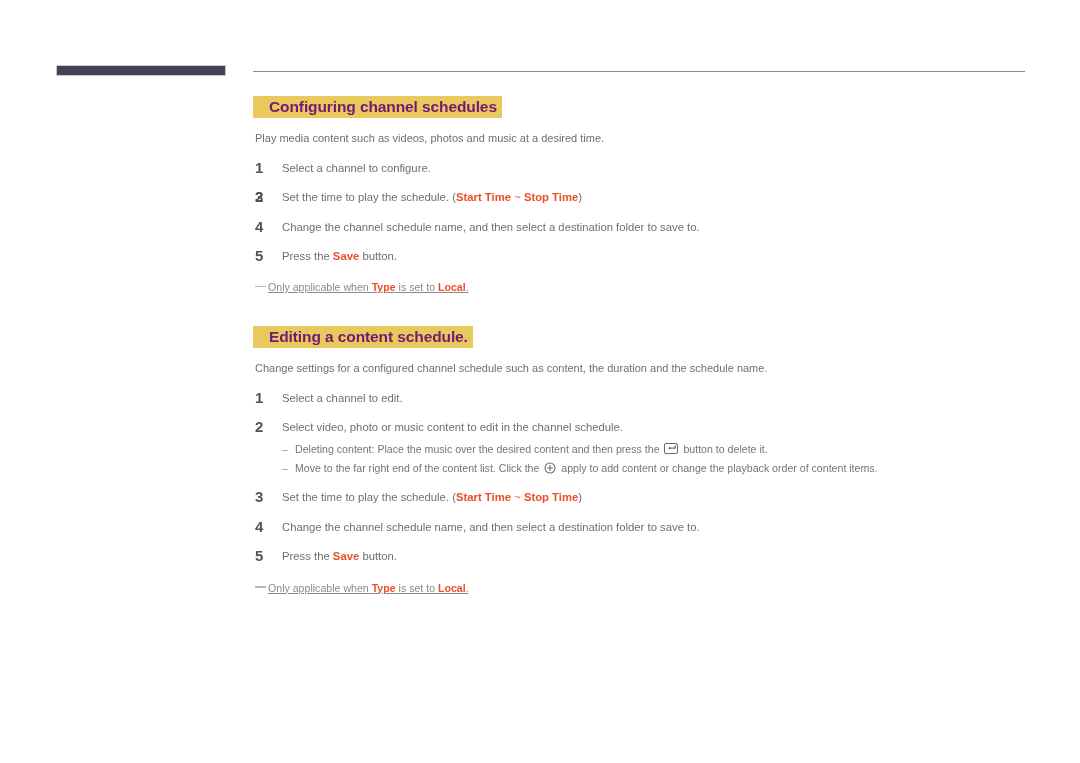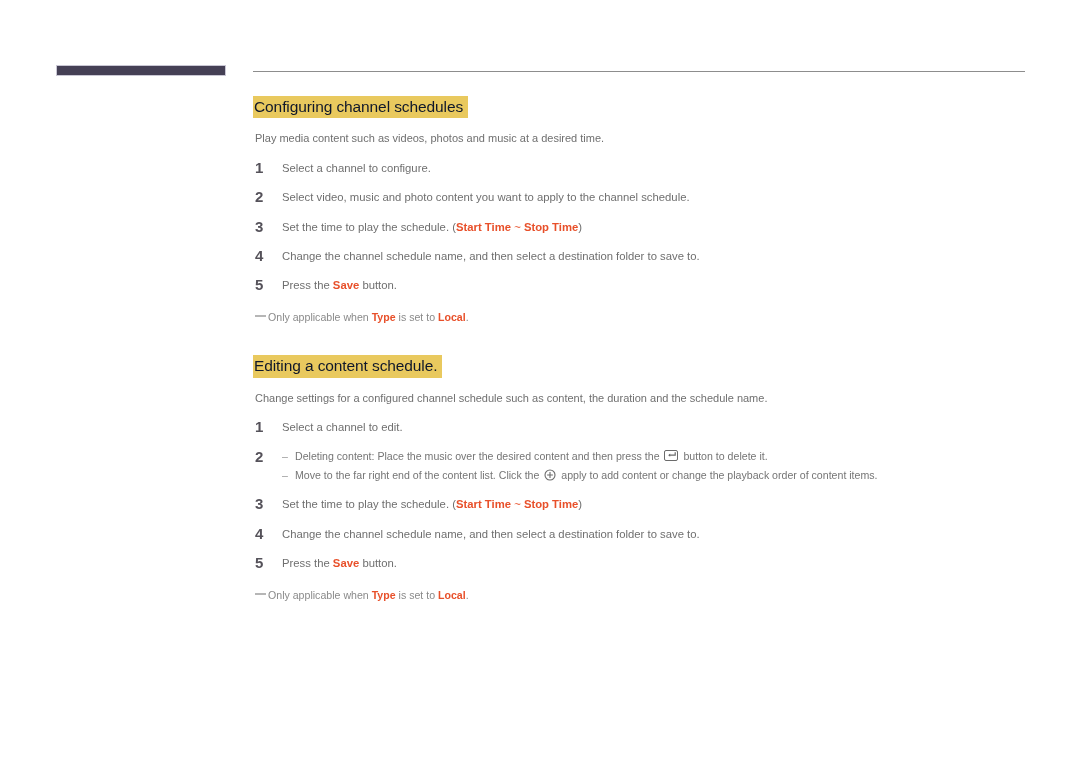--- a/index.html
+++ b/index.html
@@ -48,25 +48,25 @@
     top: 96px;
     width: 790px;
   }
 
   .section { position: relative; }
   .section + .section { margin-top: 31px; }
 
   h2.heading {
     display: inline-block;
     margin: 0;
-    padding: 1px 5px 2px 1px;
+    padding: 1px 5px 2px 16px;
     background: #e9c95e;
-    color: #0f172a;
+    color: #701a75;
     font-size: 15.5px;
-    font-weight: normal;
+    font-weight: bold;
     letter-spacing: -0.1px;
     line-height: 1.25;
   }
 
   .intro {
     margin: 13px 0 0 2px;
     font-size: 11px;
     color: #6f6f6f;
     line-height: 1.4;
   }
@@ -115,20 +115,21 @@
     color: #9a9a9a;
   }
 
   
   .note {
     margin-top: 16px;
     margin-left: 2px;
     font-size: 10.6px;
     color: #8a8a8a;
     line-height: 1.4;
+    text-decoration: underline;
   }
   .note .note-dash {
     display: inline-block;
     width: 11px;
     height: 1.5px;
     background: #b6b6b6;
     vertical-align: 4px;
     margin-right: 2px;
   }
 
@@ -175,21 +176,20 @@
       <h2 class="heading">Configuring channel schedules</h2>
       <p class="intro">Play media content such as videos, photos and music at a desired time.</p>
 
       <ol class="steps">
         <li>
           <span class="num">1</span>
           <span>Select a channel to configure.</span>
         </li>
         <li>
           <span class="num">2</span>
-          <span>Select video, music and photo content you want to apply to the channel schedule.</span>
         </li>
         <li>
           <span class="num">3</span>
           <span>Set the time to play the schedule. (</span><span class="accent">Start Time</span><span class="accent-plain"> ~ </span><span class="accent">Stop Time</span><span>)</span>
         </li>
         <li>
           <span class="num">4</span>
           <span>Change the channel schedule name, and then select a destination folder to save to.</span>
         </li>
         <li>
@@ -207,20 +207,21 @@
       <h2 class="heading">Editing a content schedule.</h2>
       <p class="intro">Change settings for a configured channel schedule such as content, the duration and the schedule name.</p>
 
       <ol class="steps">
         <li>
           <span class="num">1</span>
           <span>Select a channel to edit.</span>
         </li>
         <li>
           <span class="num">2</span>
+          <span>Select video, photo or music content to edit in the channel schedule.</span>
 
           <ul class="subitems">
             <li>
               <span class="dash">–</span><span>Deleting content: Place the music over the desired content and then press the </span><span class="icon-enter"><svg width="11" height="9" viewBox="0 0 11 9" xmlns="http://www.w3.org/2000/svg">
                     <path d="M9.2 1.2 V4.2 H3.0" fill="none" stroke="#6b6b6b" stroke-width="1.2"></path>
                     <path d="M4.2 2.6 L2.2 4.2 L4.2 5.8 Z" fill="#6b6b6b"></path>
                   </svg></span><span> button to delete it.</span>
             </li>
             <li>
               <span class="dash">–</span><span>Move to the far right end of the content list. Click the </span><span class="icon-plus"><svg width="12" height="12" viewBox="0 0 12 12" xmlns="http://www.w3.org/2000/svg">

